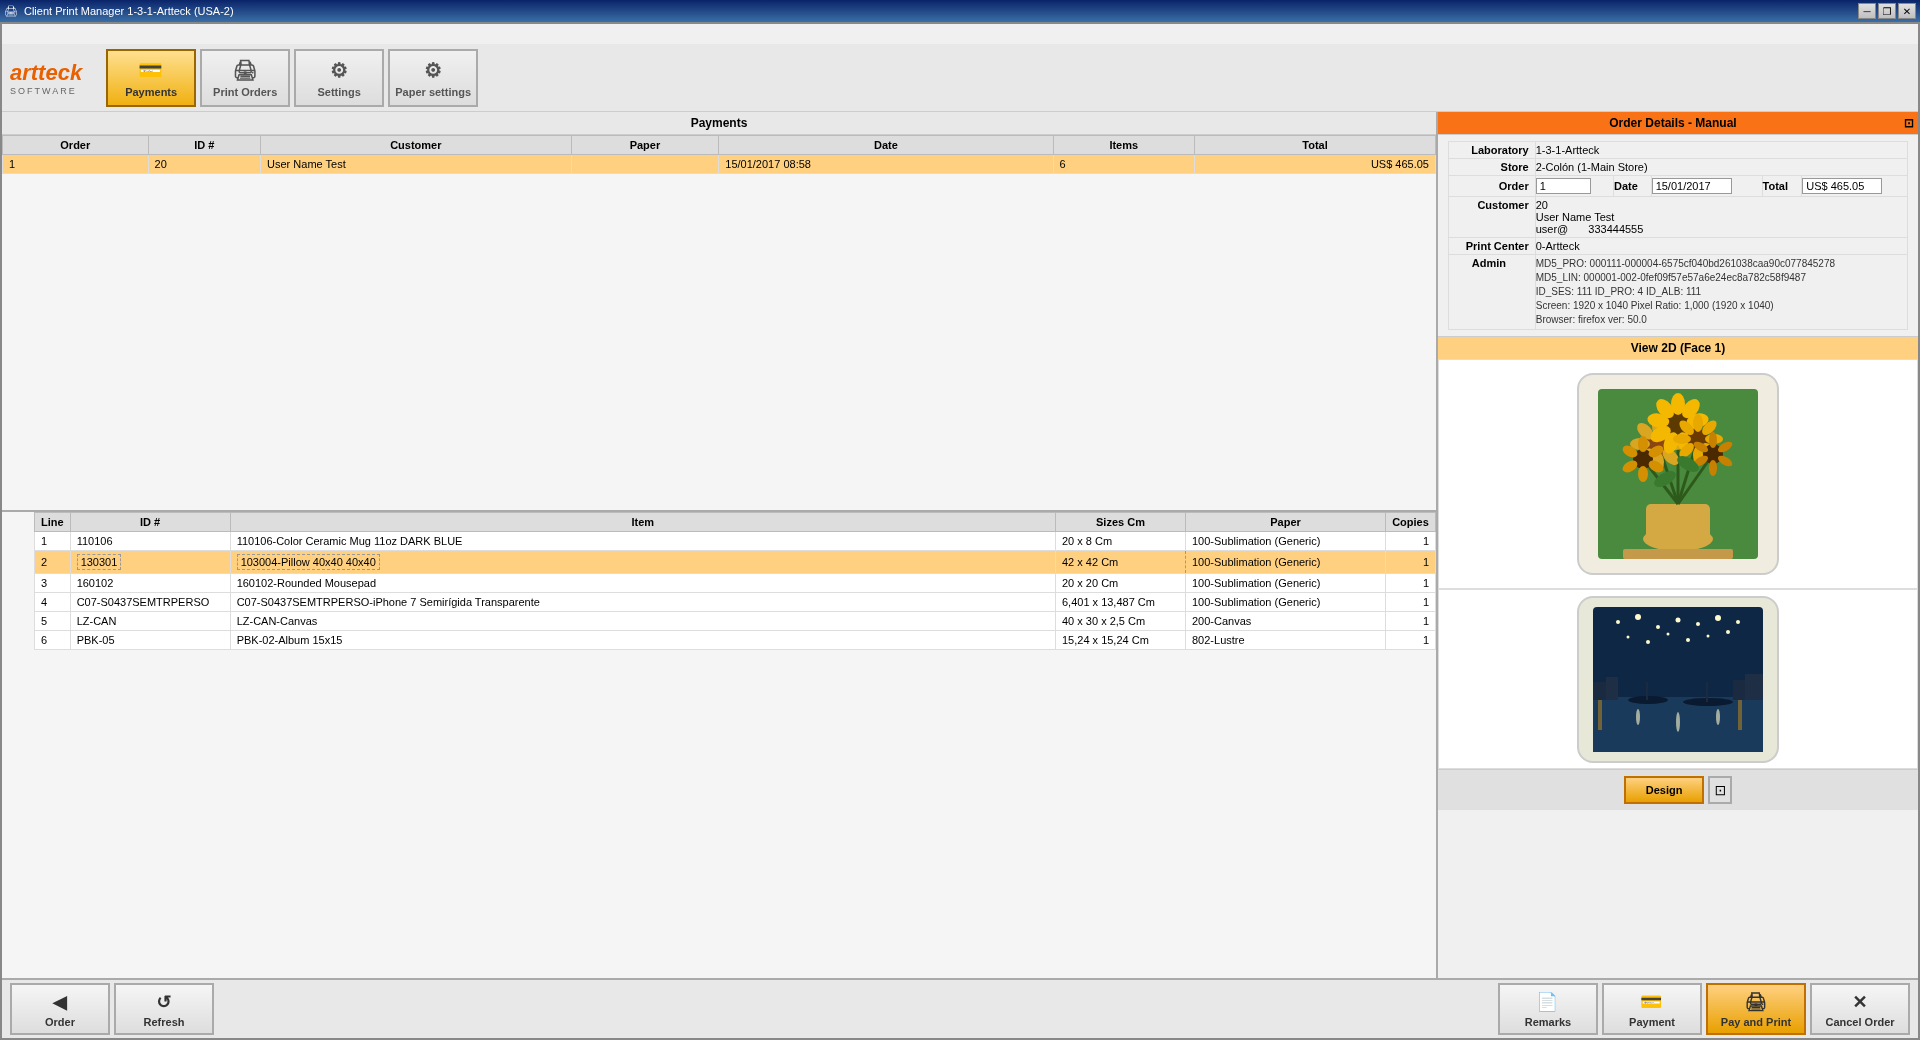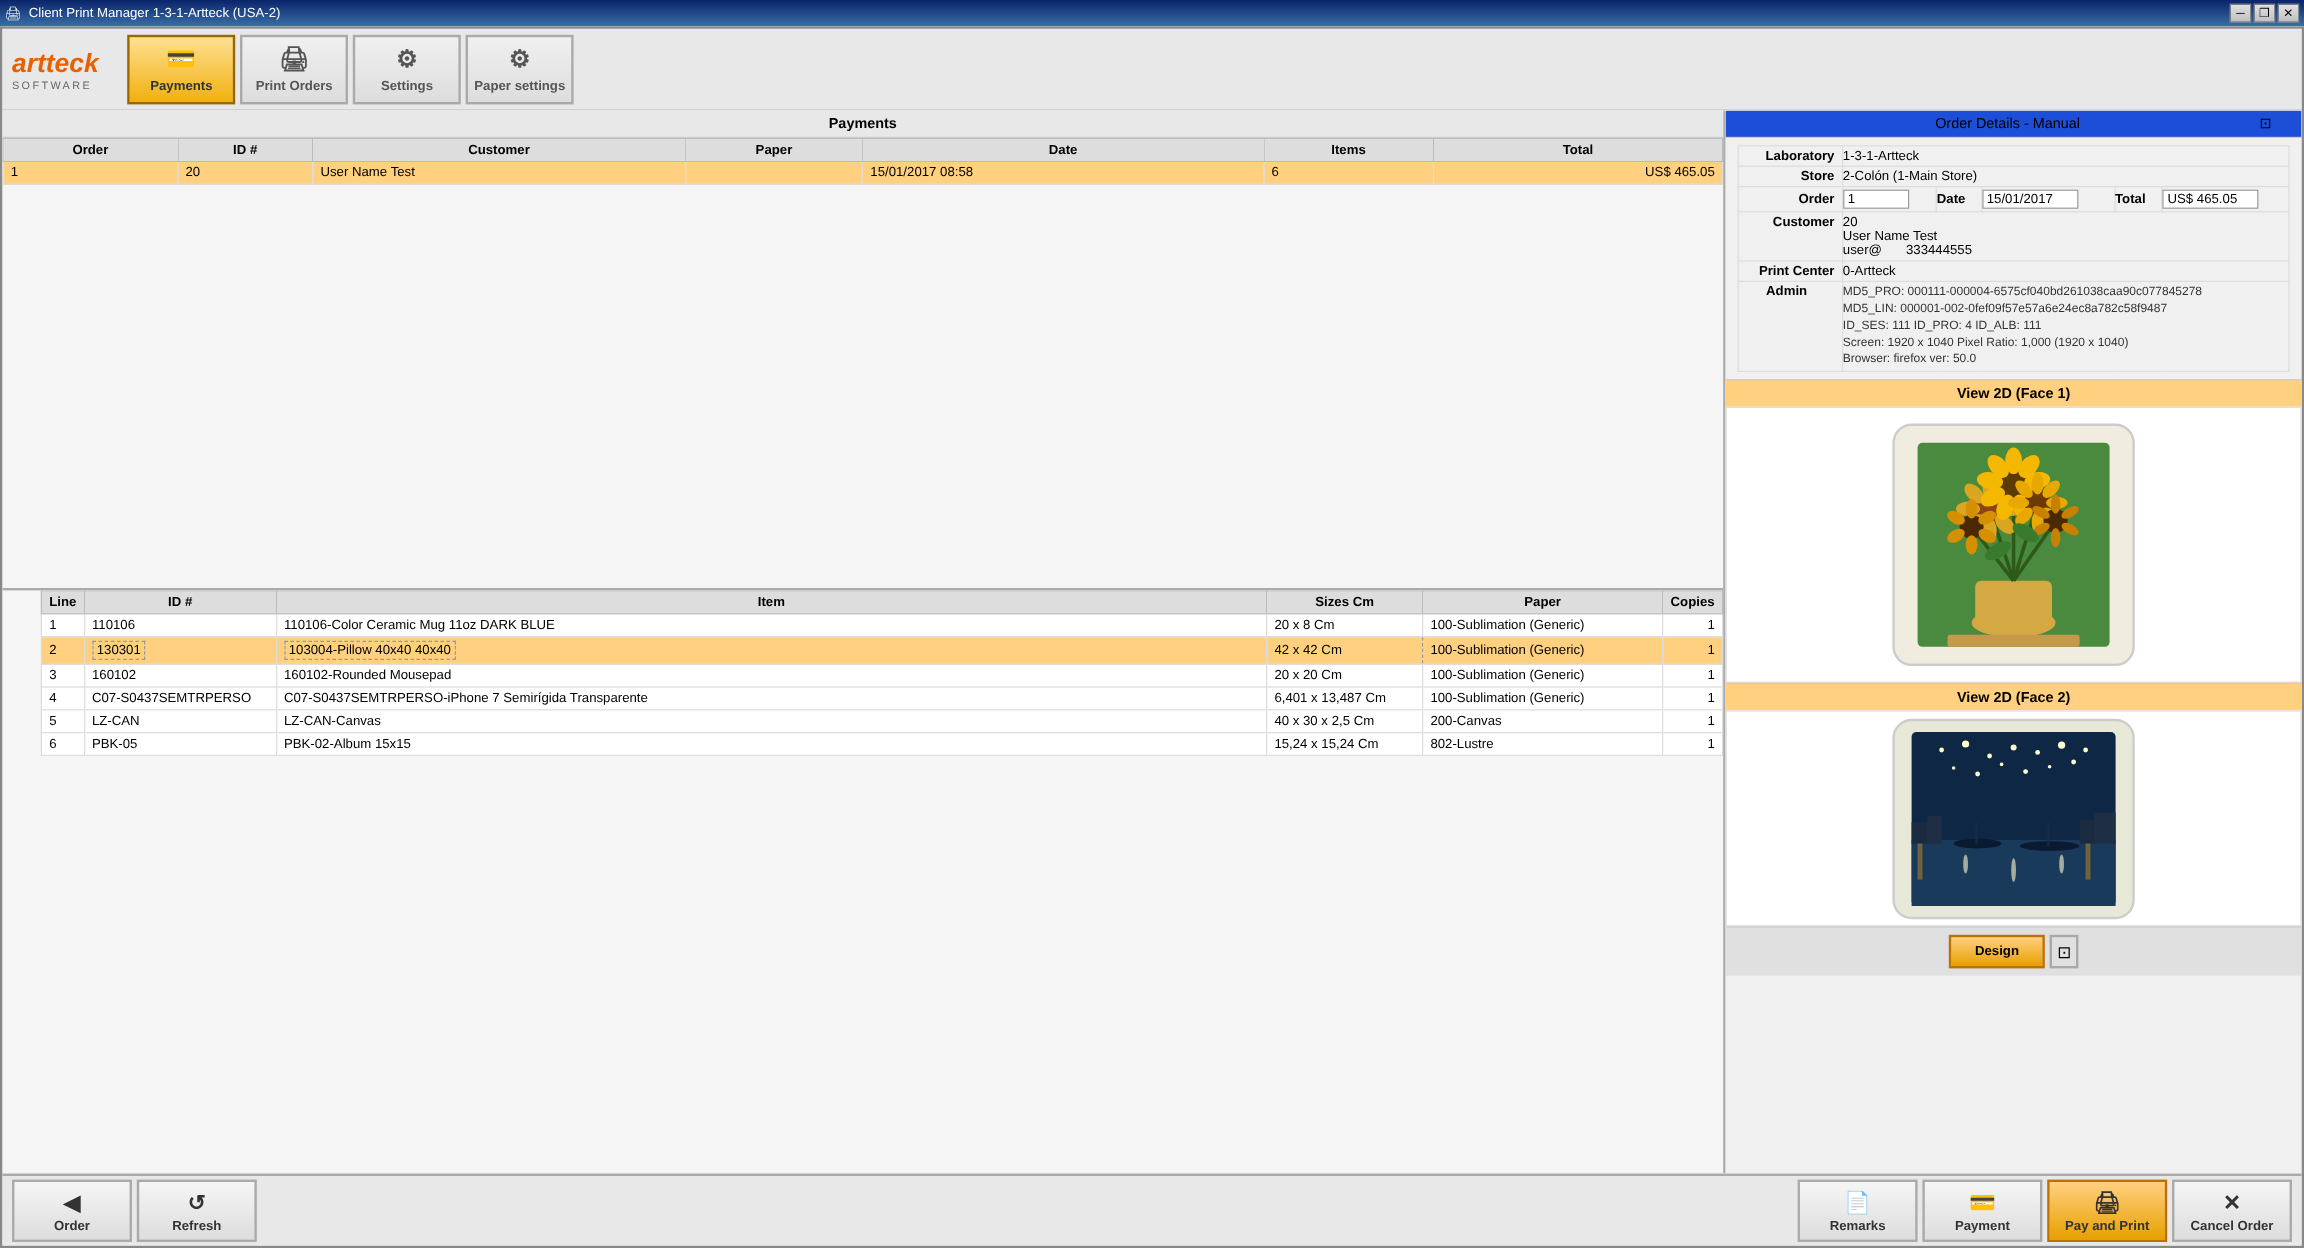--- a/index.html
+++ b/index.html
@@ -38,20 +38,21 @@
 
     
     #toolbar {
       background: #e8e8e8;
       border-bottom: 1px solid #ccc;
       height: 68px;
       display: flex;
       align-items: center;
       padding: 0 8px;
       gap: 4px;
+      margin-top: 20px;
     }
     #logo-area {
       margin-right: 20px;
     }
     .logo-text { display: flex; flex-direction: column; }
     .logo-artteck { font-size: 22px; font-weight: bold; color: #e86000; font-style: italic; }
     .logo-software { font-size: 9px; color: #666; letter-spacing: 2px; }
 
     .toolbar-btn {
       width: 90px; height: 58px;
@@ -123,24 +124,24 @@
 
     
     #right-panel {
       width: 480px;
       background: #f0f0f0;
       display: flex;
       flex-direction: column;
       overflow-y: auto;
     }
     #order-details-header {
-      background: #1d4ed8;
+      background: #f97316;
       border-bottom: 1px solid #ccc;
-      padding: 4px 25px;
-      font-weight: normal;
+      padding: 4px 4px;
+      font-weight: bold;
       font-size: 12px;
       text-align: center;
       display: flex; justify-content: space-between; align-items: center;
     }
 
     
     .view-label {
       background: #ffd080;
       text-align: center;
       padding: 4px;
@@ -491,21 +492,20 @@
             <ellipse cx="0" cy="-14" rx="4" ry="8" fill="#c88000" transform="rotate(300)"></ellipse>
           </g>
 
           <ellipse cx="97" cy="115" rx="12" ry="6" fill="#3a7a2e" transform="rotate(-30, 97, 115)"></ellipse>
           <ellipse cx="120" cy="100" rx="12" ry="6" fill="#3a7a2e" transform="rotate(30, 120, 100)"></ellipse>
 
           <rect x="55" y="185" width="110" height="10" rx="2" fill="#c49a4a"></rect>
         </svg>
       </div>
 
-      <div class="view-label">View 2D (Face 2)</div>
       <div class="view-image" style="height:180px;">
 
         <svg width="220" height="175" viewBox="0 0 220 175">
 
           <rect x="10" y="5" width="200" height="165" rx="15" fill="#e8e8d8" stroke="#ccc" stroke-width="2"></rect>
 
           <rect x="25" y="15" width="170" height="145" rx="4" fill="#0d2744"></rect>
 
           <rect x="25" y="105" width="170" height="55" rx="0" fill="#1a3a5c"></rect>
 

